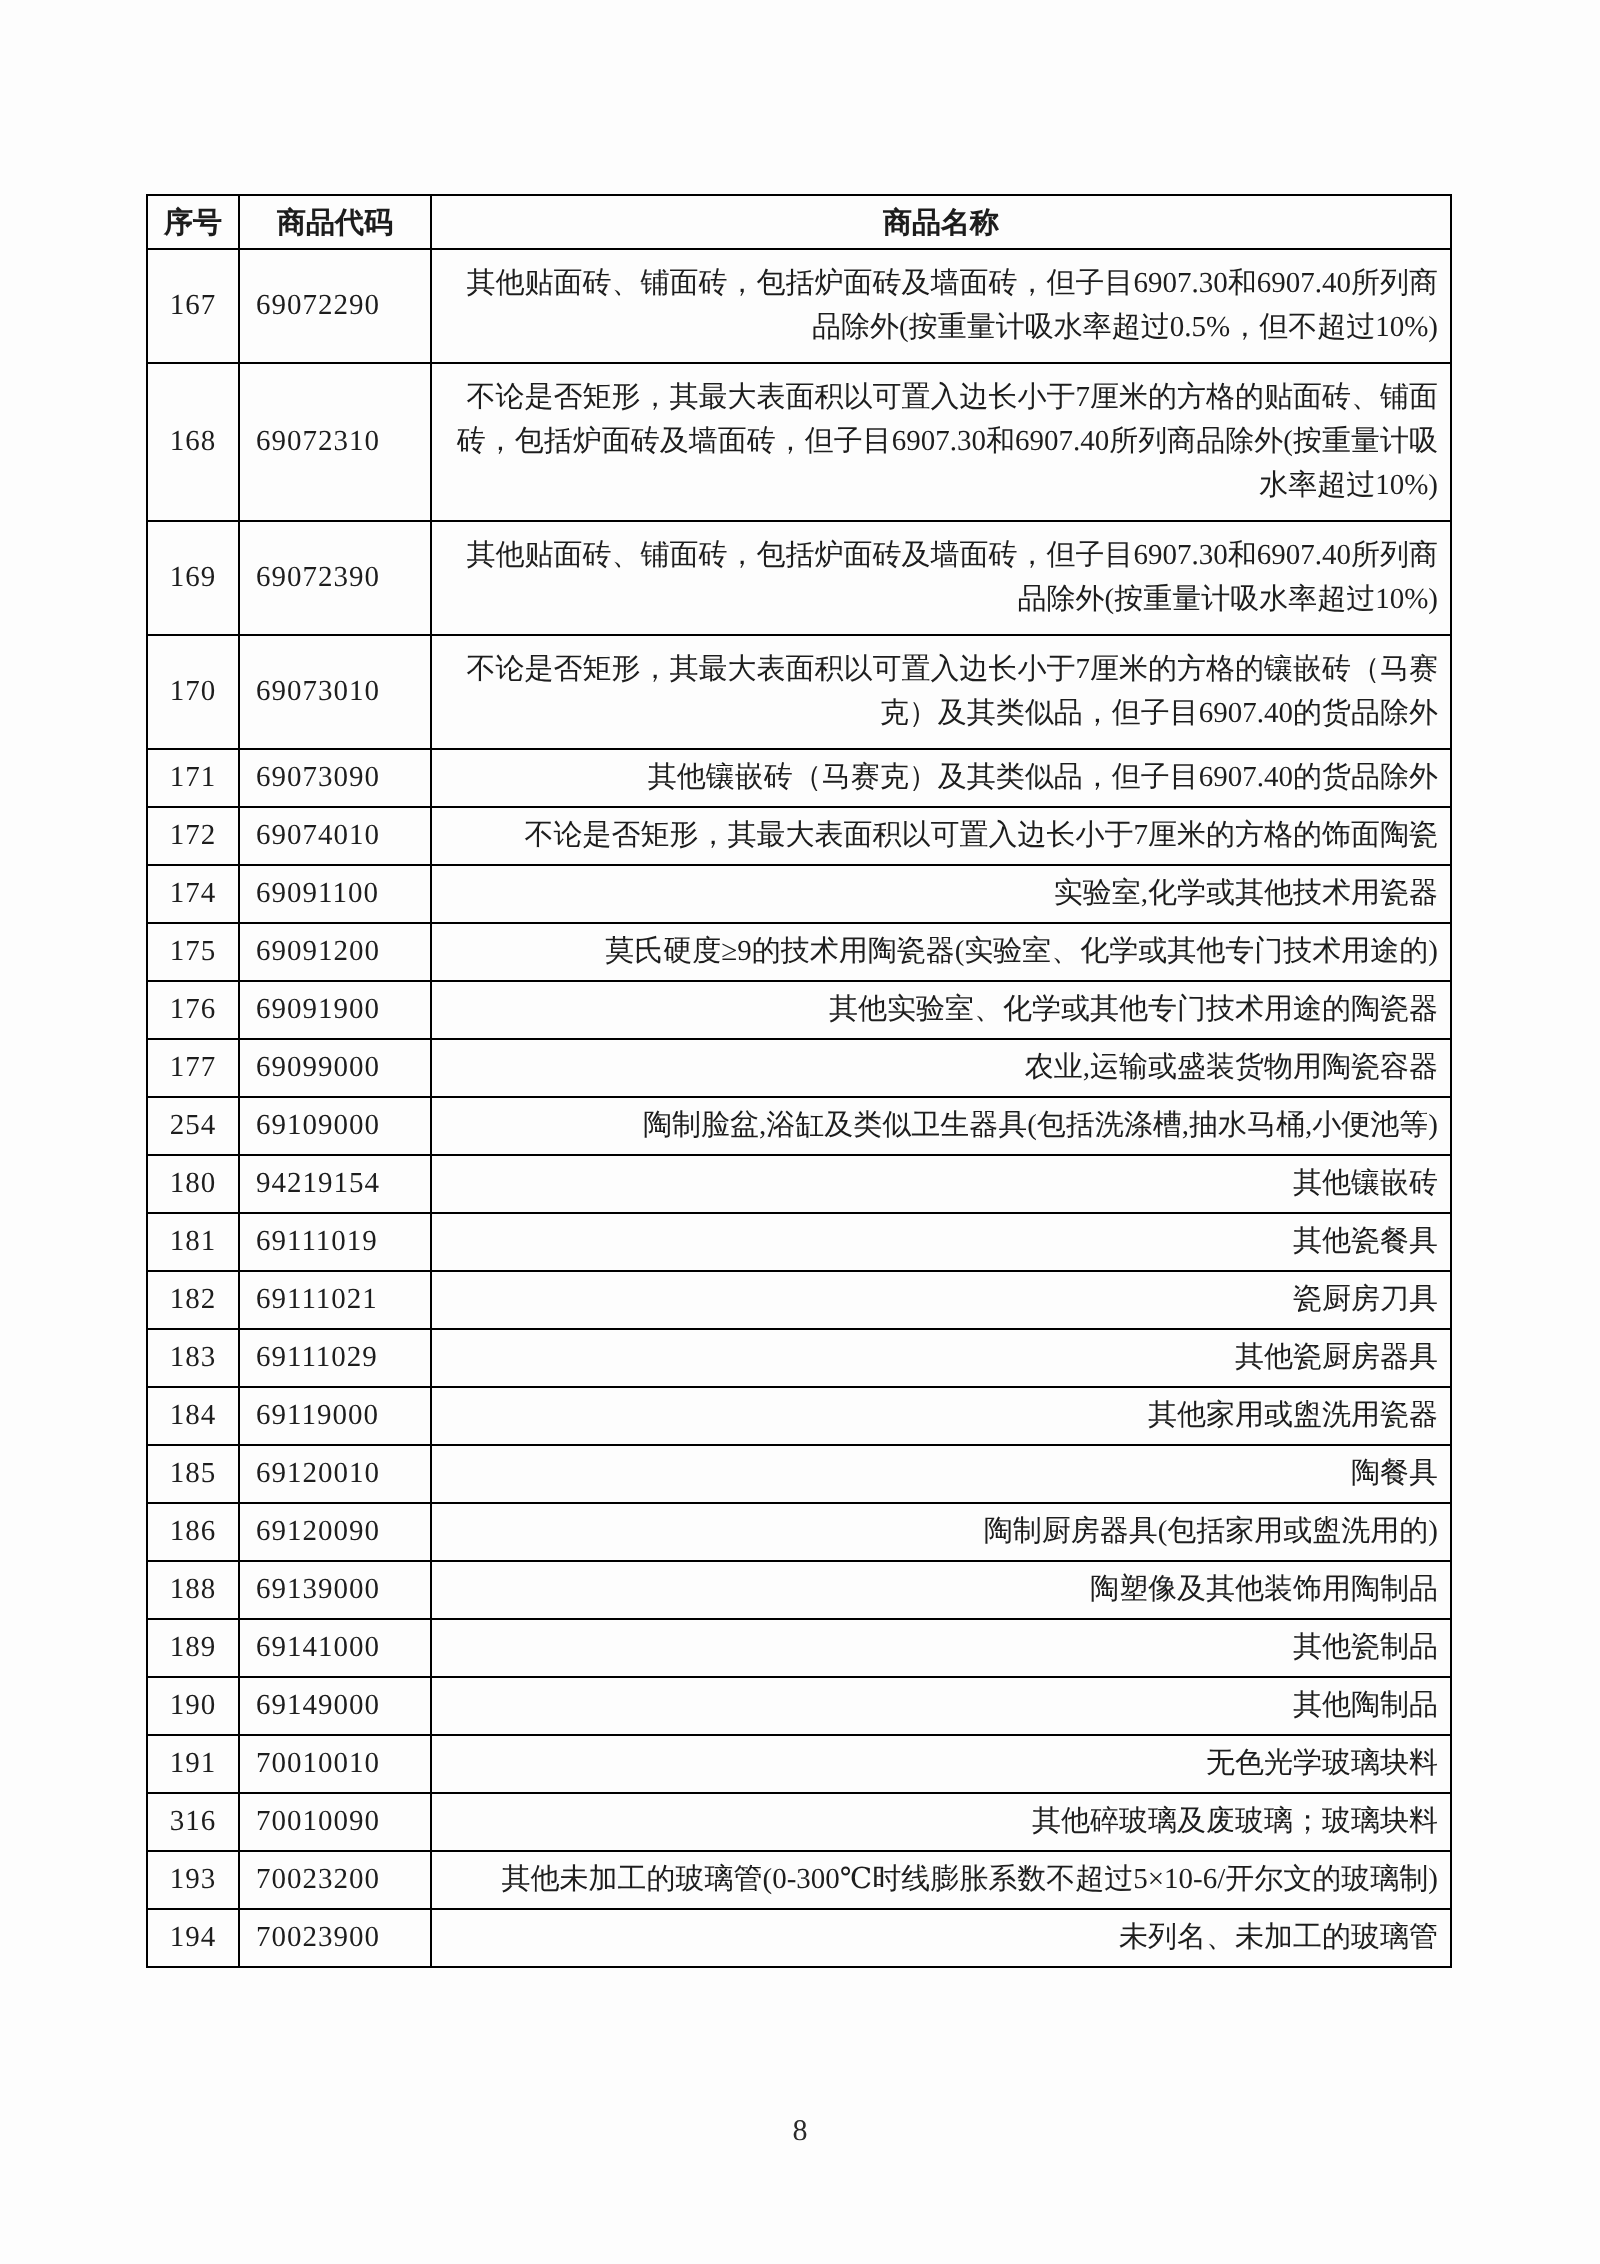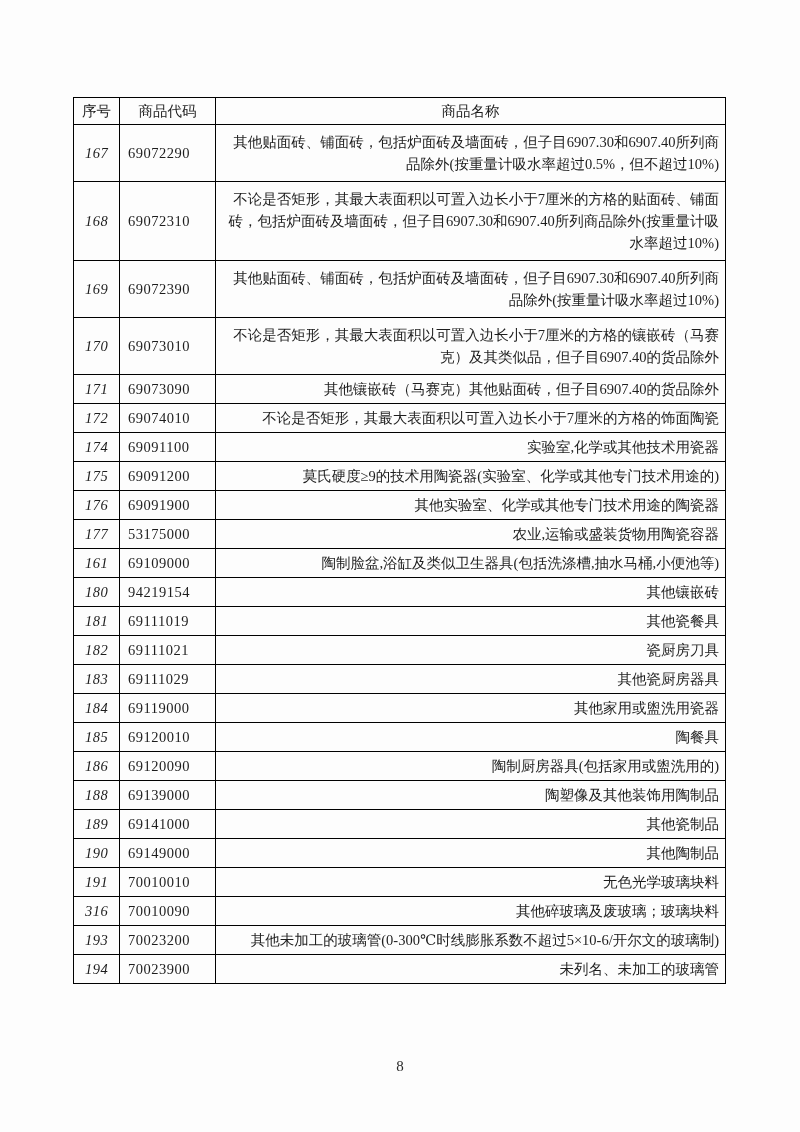--- a/index.html
+++ b/index.html
@@ -24,32 +24,31 @@
     border-collapse: collapse;
     table-layout: fixed;
   }
   table.commodity th,
   table.commodity td {
     border: 1.5px solid #000;
     font-size: 14.5px;
     vertical-align: middle;
   }
   table.commodity th {
-    font-weight: normal;
+    font-weight: bold;
     text-align: center;
     height: 27px;
     padding: 2px 4px;
   }
   td.c1 {
     text-align: center;
     height: 26px;
     padding: 2px 2px;
     font-size: 14px;
     letter-spacing: 0.5px;
-    font-style: italic;
   }
   td.c2 {
     text-align: left;
     padding: 2px 4px 2px 8px;
     font-size: 14px;
     letter-spacing: 0.5px;
   }
   td.c3 {
     text-align: right;
     padding: 3px 6px;
@@ -101,21 +100,21 @@
           <td class="c3">其他贴面砖、铺面砖，包括炉面砖及墙面砖，但子目6907.30和6907.40所列商品除外(按重量计吸水率超过10%)</td>
         </tr>
         <tr class="tall">
           <td class="c1">170</td>
           <td class="c2">69073010</td>
           <td class="c3">不论是否矩形，其最大表面积以可置入边长小于7厘米的方格的镶嵌砖（马赛克）及其类似品，但子目6907.40的货品除外</td>
         </tr>
         <tr>
           <td class="c1">171</td>
           <td class="c2">69073090</td>
-          <td class="c3">其他镶嵌砖（马赛克）其他贴面砖，但子目6907.40的货品除外</td>
+          <td class="c3">其他镶嵌砖（马赛克）及其类似品，但子目6907.40的货品除外</td>
         </tr>
         <tr>
           <td class="c1">172</td>
           <td class="c2">69074010</td>
           <td class="c3">不论是否矩形，其最大表面积以可置入边长小于7厘米的方格的饰面陶瓷</td>
         </tr>
         <tr>
           <td class="c1">174</td>
           <td class="c2">69091100</td>
           <td class="c3">实验室,化学或其他技术用瓷器</td>
@@ -125,25 +124,25 @@
           <td class="c2">69091200</td>
           <td class="c3">莫氏硬度≥9的技术用陶瓷器(实验室、化学或其他专门技术用途的)</td>
         </tr>
         <tr>
           <td class="c1">176</td>
           <td class="c2">69091900</td>
           <td class="c3">其他实验室、化学或其他专门技术用途的陶瓷器</td>
         </tr>
         <tr>
           <td class="c1">177</td>
-          <td class="c2">53175000</td>
+          <td class="c2">69099000</td>
           <td class="c3">农业,运输或盛装货物用陶瓷容器</td>
         </tr>
         <tr>
-          <td class="c1">161</td>
+          <td class="c1">254</td>
           <td class="c2">69109000</td>
           <td class="c3">陶制脸盆,浴缸及类似卫生器具(包括洗涤槽,抽水马桶,小便池等)</td>
         </tr>
         <tr>
           <td class="c1">180</td>
           <td class="c2">94219154</td>
           <td class="c3">其他镶嵌砖</td>
         </tr>
         <tr>
           <td class="c1">181</td>

